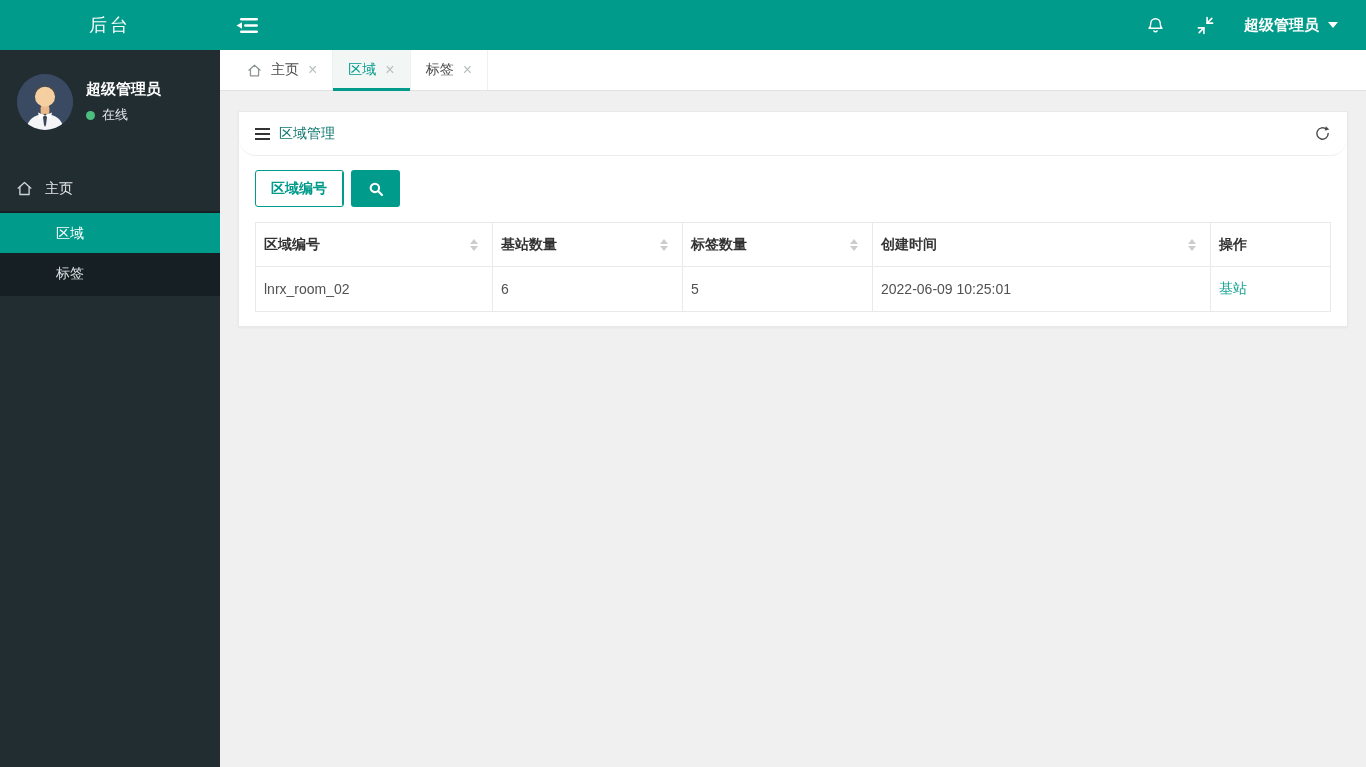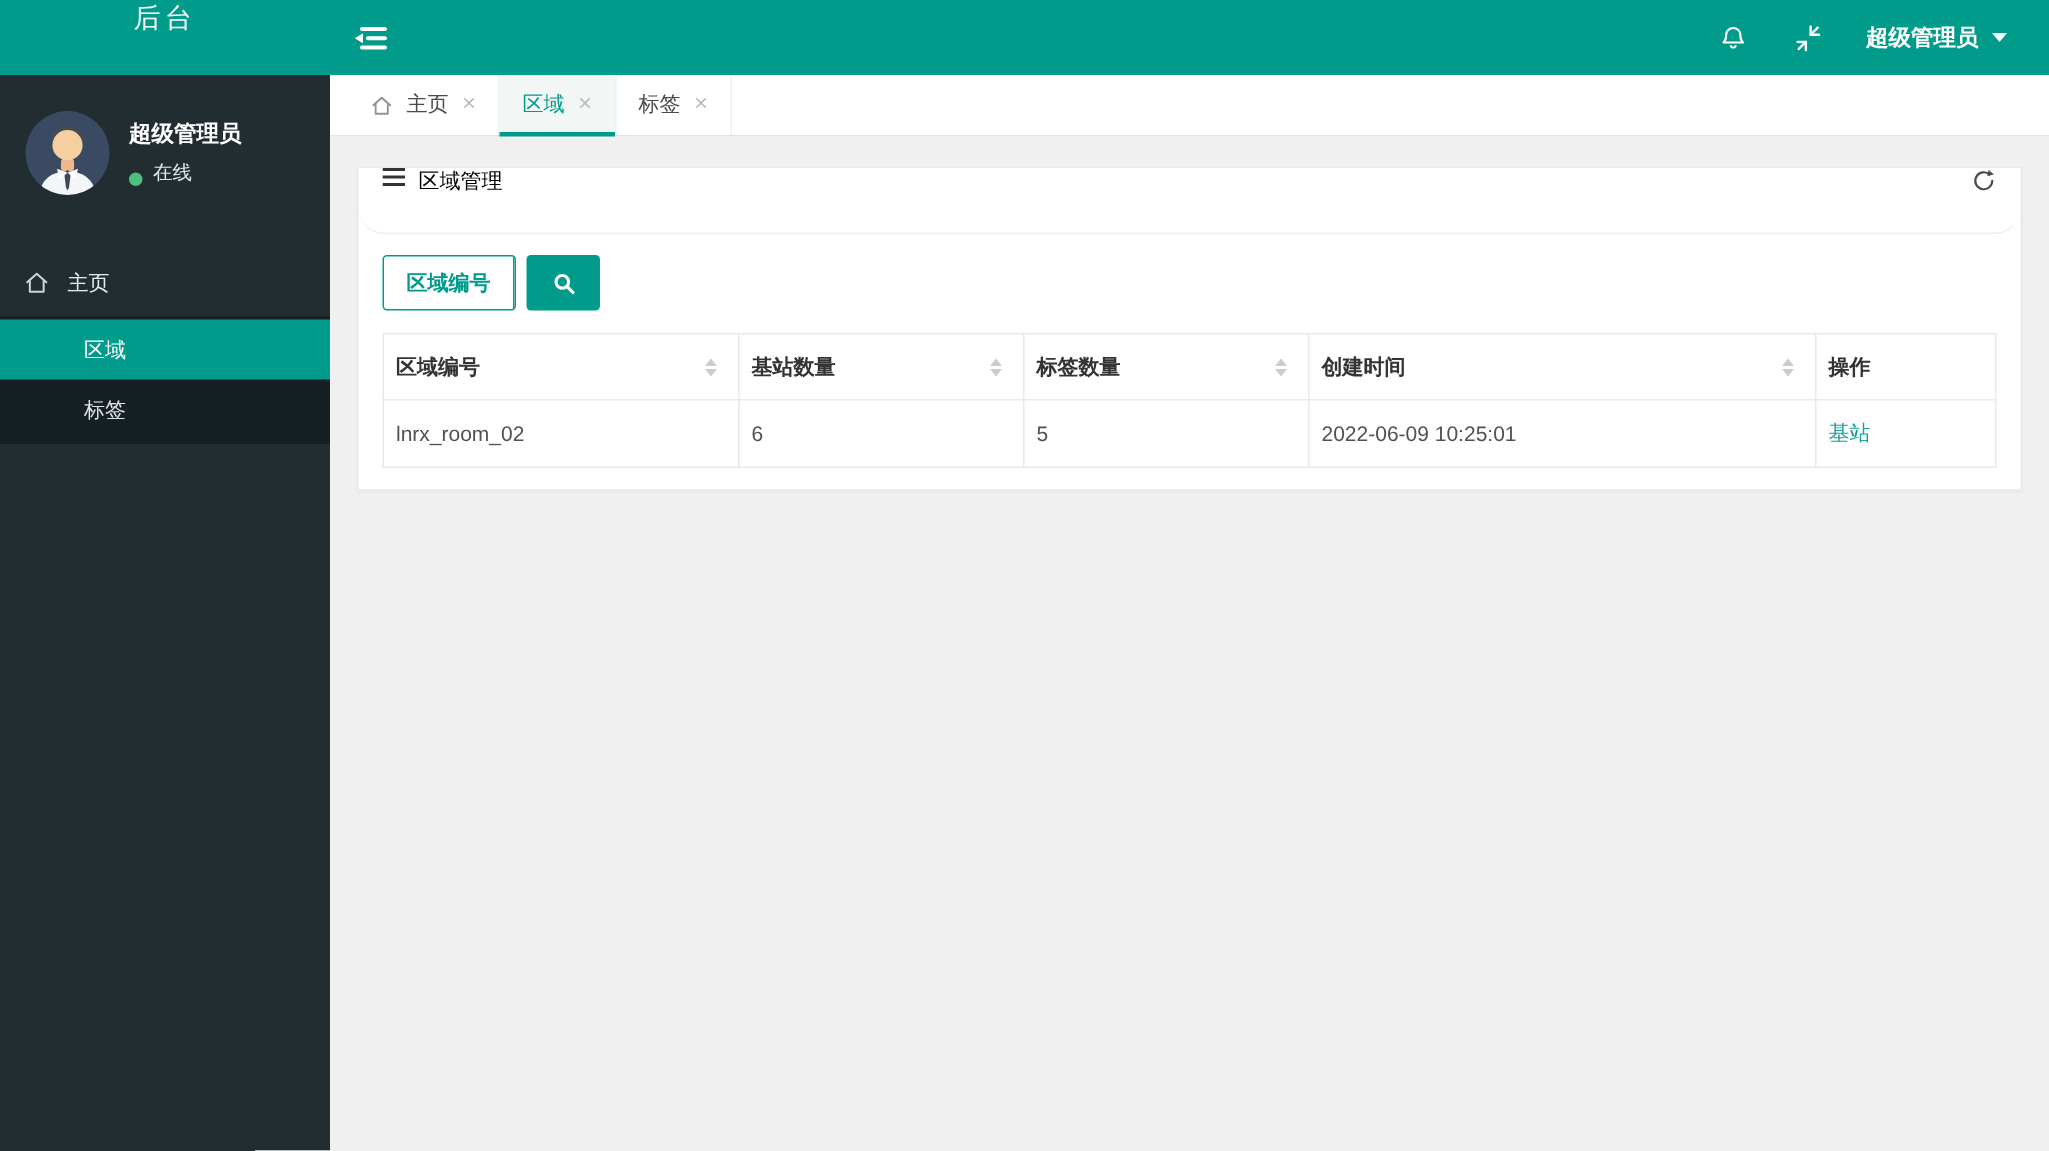--- a/index.html
+++ b/index.html
@@ -1,40 +1,40 @@
 <!DOCTYPE html>
 <html><head>
 <meta charset="utf-8">
 <style>
   * { margin:0; padding:0; box-sizing:border-box; }
   html,body { width:1366px; height:767px; overflow:hidden; }
   body { font-family:"Liberation Sans","DejaVu Sans",sans-serif; background:#f0f0f0; font-size:14px; color:#333; }
 
   
   .topbar { height:50px; background:#009b8a; display:flex; align-items:stretch; }
-  .logo { width:220px; display:flex; align-items:flex-start; justify-content:center;
+  .logo { width:220px; display:flex; align-items:center; justify-content:center;
           color:#fff; font-size:18px; letter-spacing:3px; cursor:pointer; }
   .nav-toggle { width:54px; display:flex; align-items:center; justify-content:center; cursor:pointer; border:none; background:transparent; }
   .topbar-right { margin-left:auto; display:flex; align-items:center; padding-right:22px; }
   .icon-btn { width:50px; height:50px; display:flex; align-items:center; justify-content:center;
               background:transparent; border:none; cursor:pointer; }
   .user-menu { display:flex; align-items:center; gap:9px; color:#fff; font-size:15px; font-weight:700;
                padding:0 6px 0 14px; cursor:pointer; height:50px; }
   .caret-dn { width:0; height:0; border-left:5px solid transparent; border-right:5px solid transparent;
               border-top:6px solid #fff; }
 
   
   .layout { display:flex; height:717px; }
 
   
   .sidebar { width:220px; flex:0 0 220px; background:#222d32; color:#e6eaec; }
   .user-panel { display:flex; align-items:center; gap:13px; padding:24px 15px 22px 17px; }
   .avatar { width:56px; height:56px; border-radius:50%; overflow:hidden; background:#3b4a63; flex:0 0 56px; }
   .user-name { color:#fff; font-size:15px; font-weight:700; margin-bottom:7px; }
-  .user-status { display:flex; align-items:flex-end; gap:7px; font-size:13px; color:#e3e8ea; }
+  .user-status { display:flex; align-items:center; gap:7px; font-size:13px; color:#e3e8ea; }
   .status-dot { width:9px; height:9px; border-radius:50%; background:#4cbe7d; }
   .menu { margin-top:14px; }
   .menu-item { height:45px; display:flex; align-items:center; gap:11px; padding:0 18px 0 16px;
                font-size:14px; color:#e6eaec; cursor:pointer; }
   .mi-icon { width:18px; height:18px; color:#cdd5d9; display:flex; align-items:center; }
   .caret-right { margin-left:auto; }
   .tri-dn { width:0; height:0; border-left:4.5px solid transparent; border-right:4.5px solid transparent; border-top:5.5px solid #cdd5d9; }
   .tri-up { width:0; height:0; border-left:4.5px solid transparent; border-right:4.5px solid transparent; border-bottom:5.5px solid #e6eaec; }
   .submenu { background:#161f23; padding:2px 0 3px; }
   .submenu-item { height:40px; line-height:40px; padding-left:56px; font-size:14px; color:#dde3e6; cursor:pointer; }
@@ -46,22 +46,22 @@
             border-bottom:1px solid #e2e2e2; }
   .tab { display:flex; align-items:center; gap:9px; padding:0 15px; font-size:14px; color:#4a4a4a;
          cursor:pointer; position:relative; border-right:1px solid #f0f0f0; }
   .tab .tab-close { color:#b9bfc1; font-size:16px; line-height:1; }
   .tab .home-ic { color:#8d9396; display:flex; }
   .tab.active { background:#f2f6f5; color:#009b8a; }
   .tab.active::after { content:""; position:absolute; left:0; right:0; bottom:-1px; height:3px; background:#009b8a; }
 
   .content { padding:20px 18px; }
   .panel { background:#fff; border:1px solid #e9e9e9; box-shadow:0 1px 2px rgba(0,0,0,.05); }
-  .panel-header { height:44px; display:flex; gap:9px; padding:0 16px;
-                  border-bottom:1px solid #ededed; font-size:14px; color:#000000;border-radius:17px; }
+  .panel-header { height:44px; display:flex; align-items:center; gap:9px; padding:0 16px;
+                  border-bottom:1px solid #ededed; font-size:14px; color:#0f766e;border-radius:17px; }
   .refresh-btn { margin-left:auto; background:none; border:none; cursor:pointer; display:flex; }
   .panel-body { padding:14px 16px 14px; }
 
   
   .search-row { display:flex; align-items:center; margin-bottom:15px; }
   .input-group { display:flex; align-items:stretch; height:37px; border:1px solid #009b8a; border-radius:3px; overflow:hidden; background:#fff; }
   .field-label { display:flex; align-items:center; padding:0 15px; color:#009b8a; font-weight:700;
                  font-size:14px; border-right:1px solid #009b8a; white-space:nowrap; }
   .search-input { border:none; outline:none; width:172px; padding:0 11px; font-size:14px; color:#333; }
   .search-input::placeholder { color:#adadad; }

